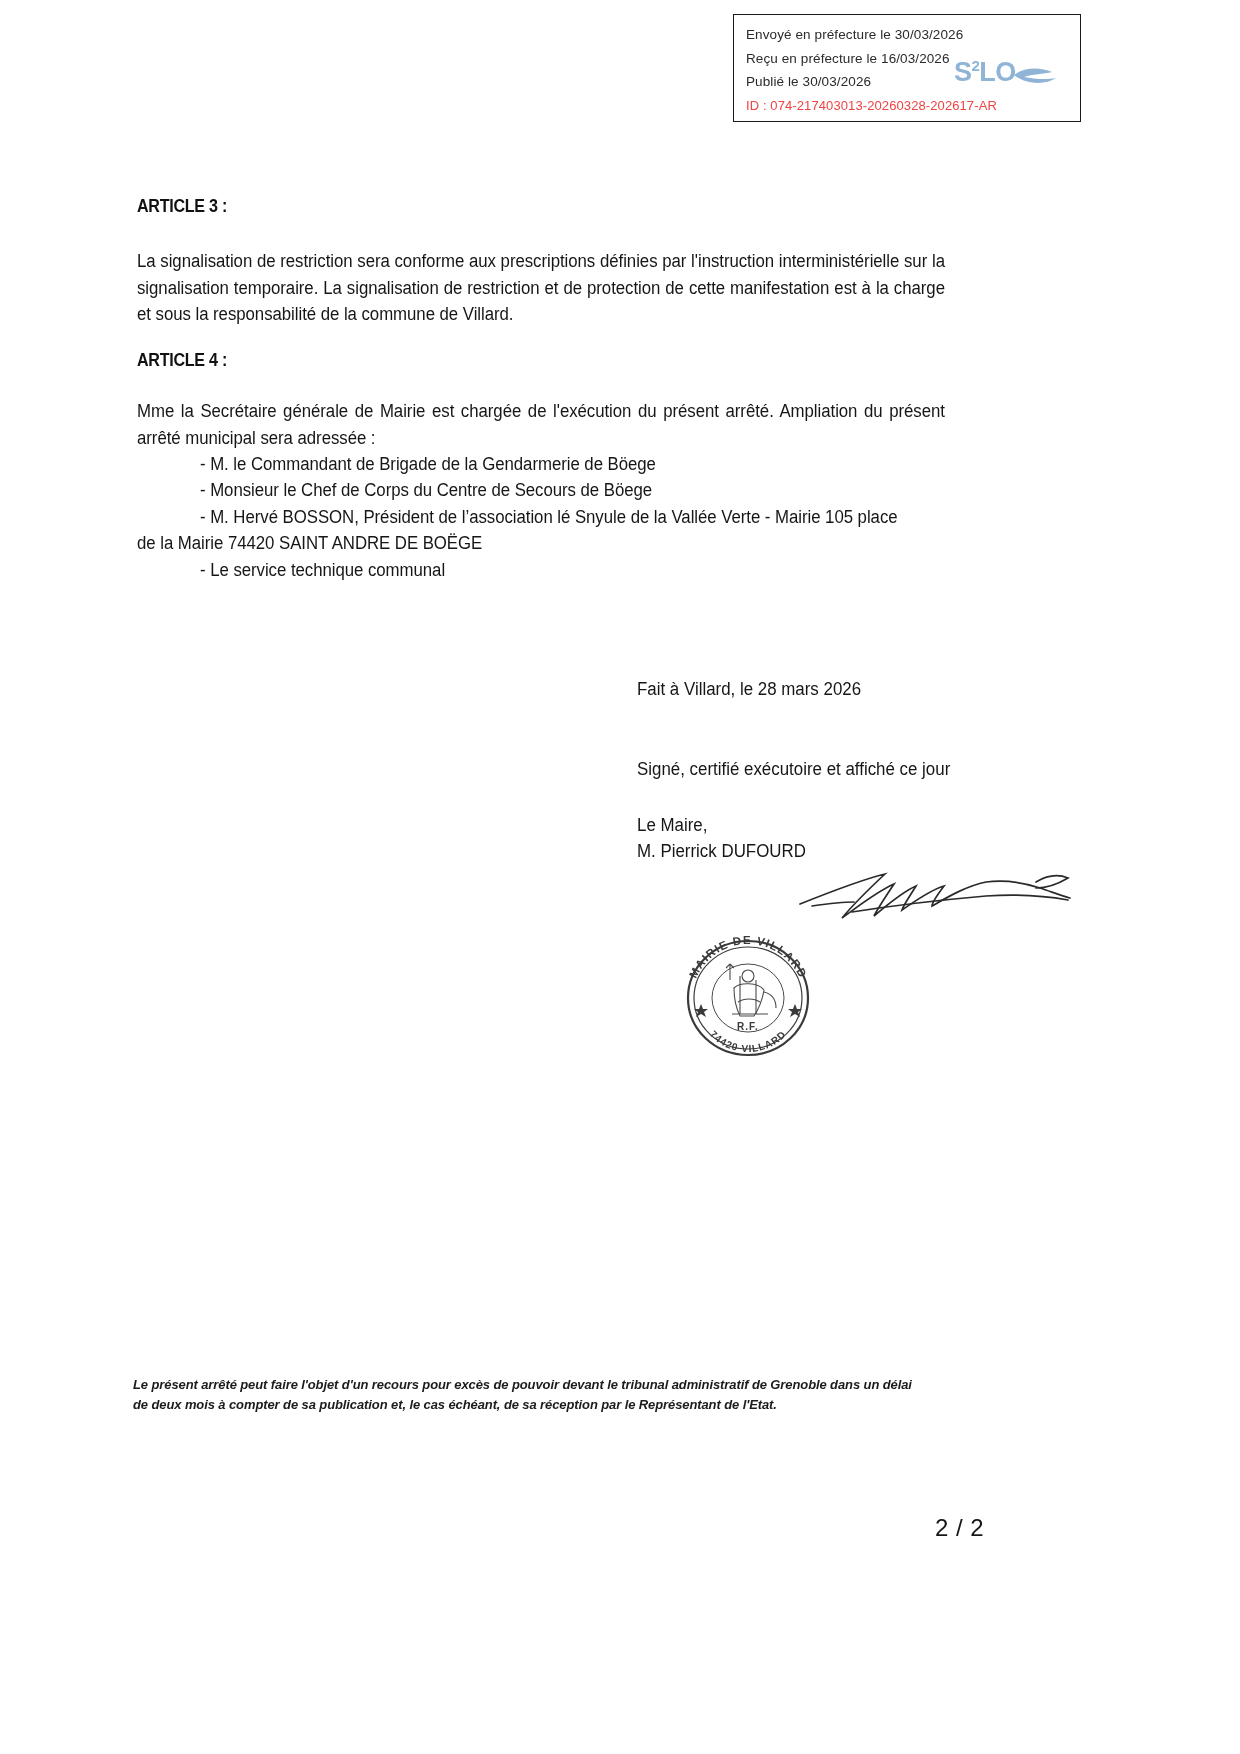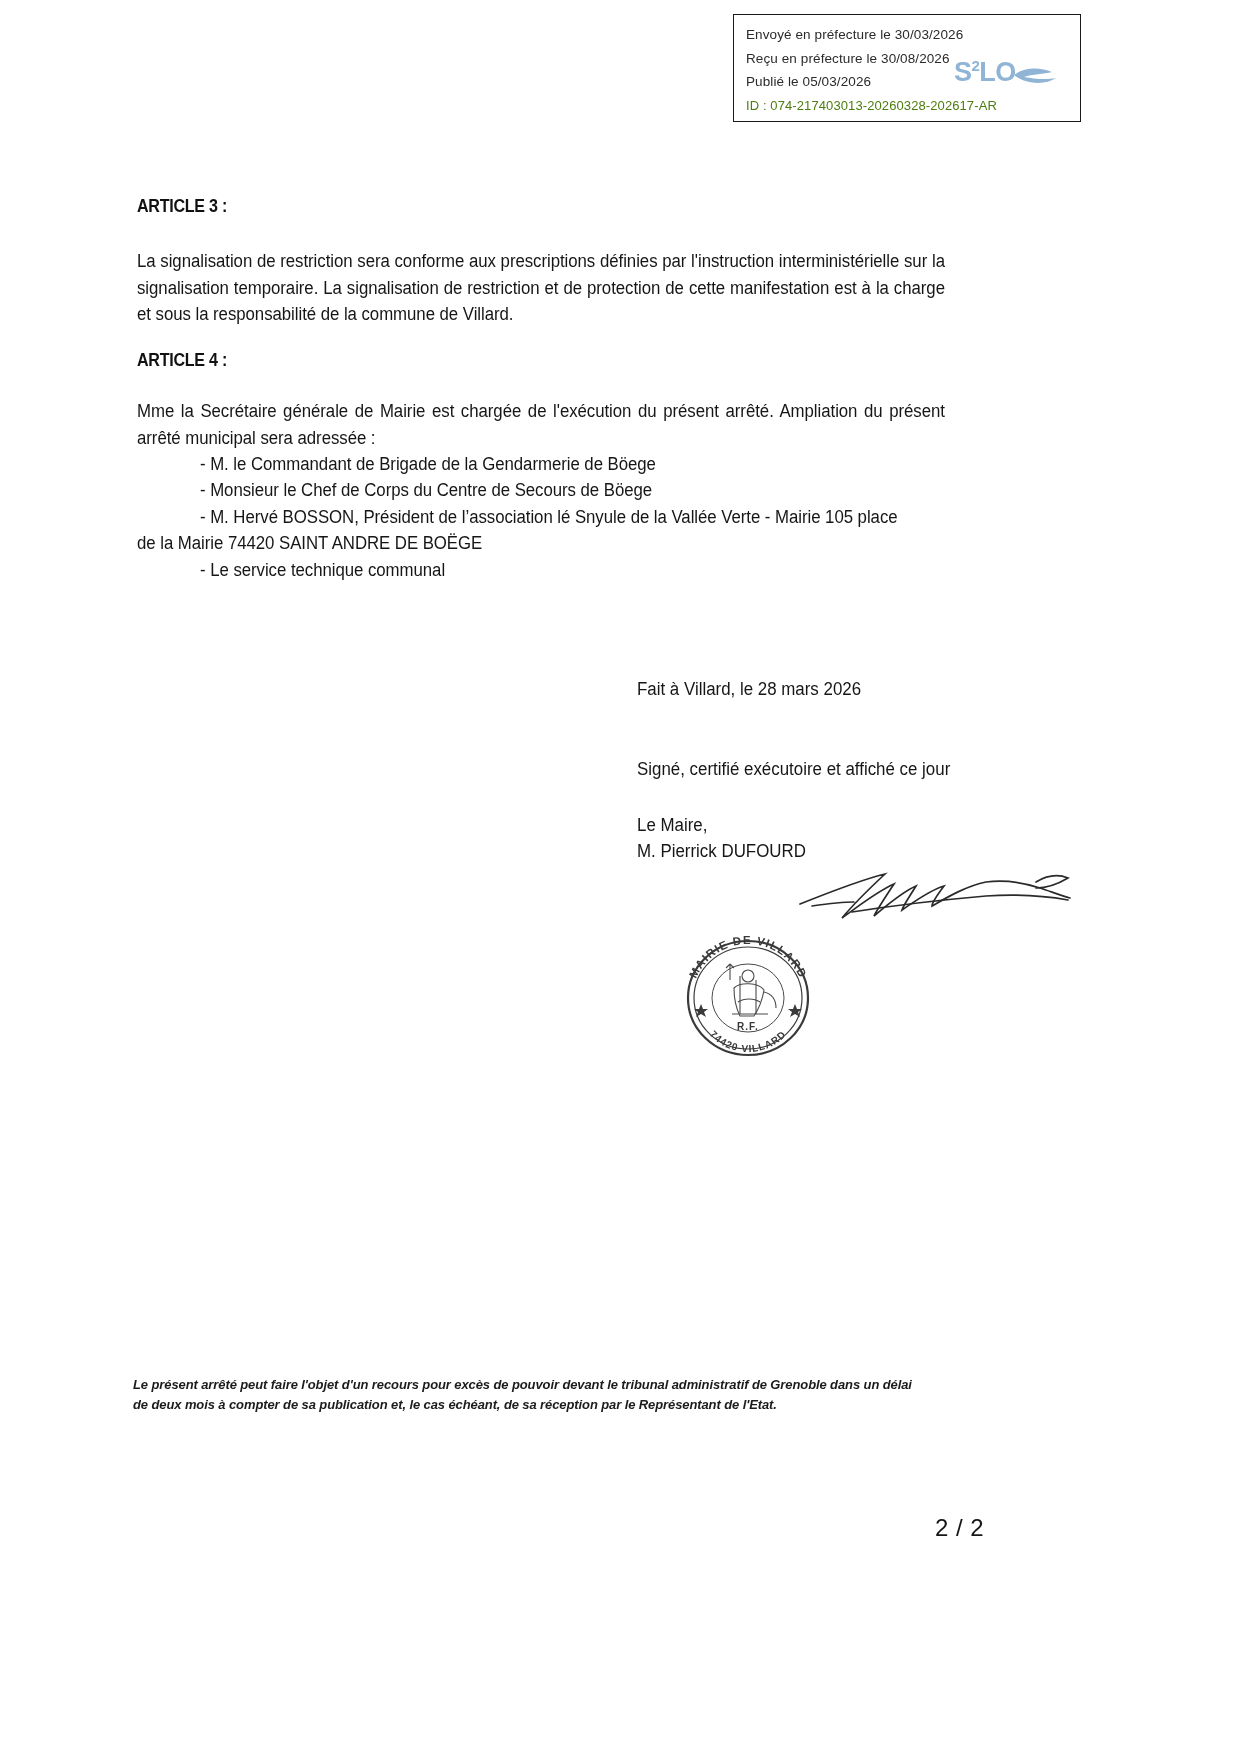--- a/index.html
+++ b/index.html
@@ -31,21 +31,21 @@
   .prefecture-stamp .stamp-line {
     font-size: 13.5px;
     line-height: 23.5px;
     color: #2b2b2b;
     letter-spacing: 0.1px;
     white-space: nowrap;
   }
   .prefecture-stamp .stamp-id {
     font-size: 13px;
     line-height: 23px;
-    color: #4d7c0f;
+    color: #ef4444;
     letter-spacing: 0.1px;
     white-space: nowrap;
   }
   .slo-logo {
     position: absolute;
     right: 8px;
     top: 42px;
     width: 120px;
     height: 42px;
     pointer-events: none;
@@ -177,22 +177,22 @@
     font-size: 24px;
     color: #161616;
     letter-spacing: 0.5px;
   }
 </style>
 </head>
 <body>
 
 <div class="prefecture-stamp">
   <div class="stamp-line">Envoyé en préfecture le 30/03/2026</div>
-  <div class="stamp-line">Reçu en préfecture le 30/08/2026</div>
-  <div class="stamp-line">Publié le 05/03/2026</div>
+  <div class="stamp-line">Reçu en préfecture le 16/03/2026</div>
+  <div class="stamp-line">Publié le 30/03/2026</div>
   <div class="stamp-id">ID : 074-217403013-20260328-202617-AR</div>
 
   <div class="slo-logo">
     <span class="slo-text"><span>S</span><span class="slo-sup">2</span><span>LO</span></span>
     <svg width="120" height="42" viewBox="0 0 120 42">
       <path d="M62 18 C 72 10, 88 10, 100 15 C 92 17, 80 17, 72 20 C 82 22, 94 23, 104 21 C 94 28, 74 28, 62 18 Z" fill="#8fb4d6"></path>
     </svg>
   </div>
 </div>
 

